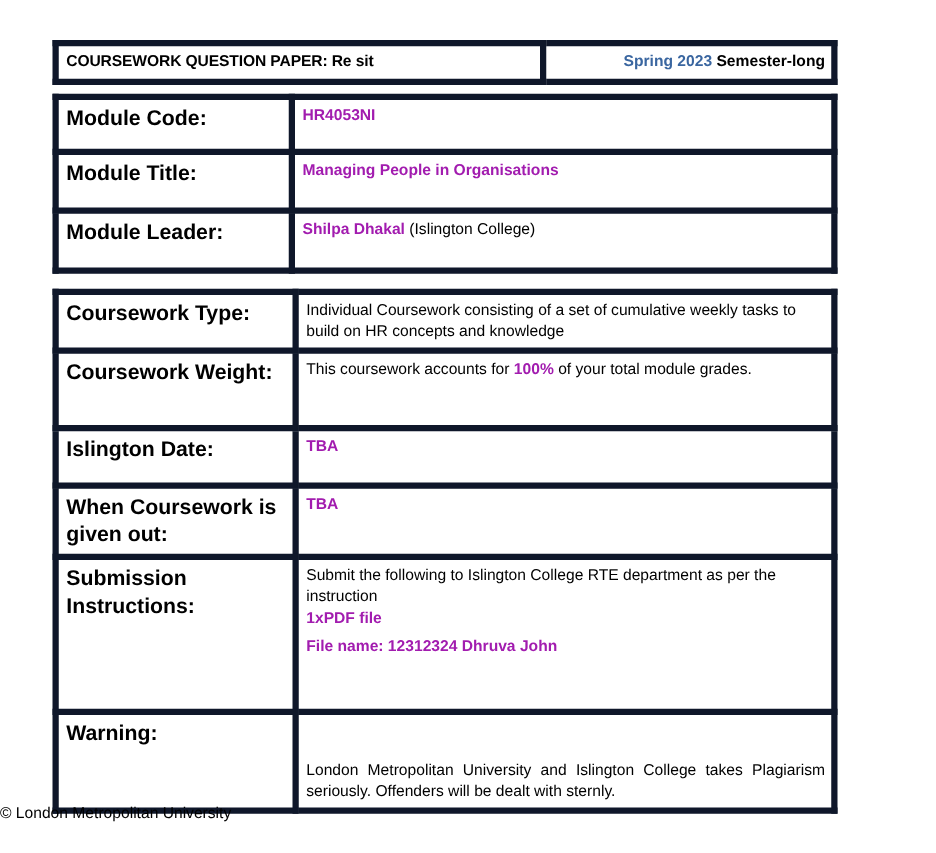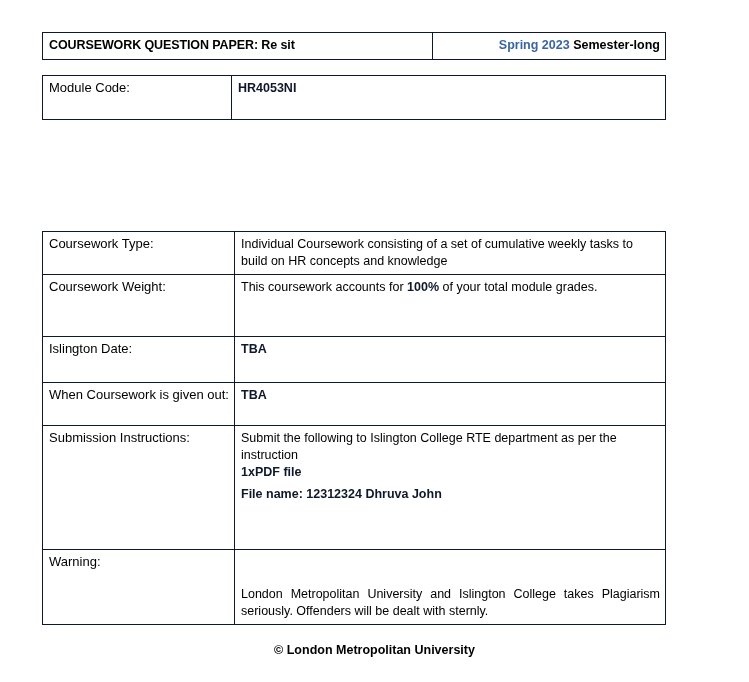--- a/index.html
+++ b/index.html
@@ -25,41 +25,41 @@
   }
 
   
   table.doc-table {
     border-collapse: collapse;
     table-layout: fixed;
     font-size: 12.5px;
     line-height: 1.33;
   }
   table.doc-table td {
-    border: 1px solid #0f172a;
+    border: 5px solid #0f172a;
     vertical-align: top;
     padding: 4px 5px 4px 6px;
   }
 
   .lbl {
-    font-weight: normal;
-    font-size: 13px;
+    font-weight: bold;
+    font-size: 17px;
     line-height: 1.3;
     text-align: center;
   }
   .val {
     font-size: 12.5px;
     line-height: 1.35;
   }
   .blue {
     color: #3A66A0;
     text-align: center;
   }
   .blue-b {
-    color: #0f172a;
+    color: #a21caf;
     font-weight: bold;
   }
   .justify {
     text-align: justify;
     text-align-last: left;
     margin-top: 32px;
   }
 
   
   .header-table {
@@ -98,23 +98,22 @@
     top: 231px;
     width: 623px;
     padding-left: 26px;
   }
 
   .footer {
     position: absolute;
     left: 0;
     top: 643px;
     width: 749px;
-    text-align: center;
-    font-size: 12.5px;
-    font-weight: bold;
+    text-align: left;
+    font-size: 12.5px;
   }
 
   .sp-blank { height: 6px; }
 </style>
 </head>
 <body>
 
 <div class="page">
 
   <table class="doc-table header-table">
@@ -141,20 +140,36 @@
     </colgroup>
     <tbody>
       <tr style="height:44px">
         <td>
           <span class="lbl">Module Code:</span>
         </td>
         <td>
           <span class="blue-b val">HR4053NI</span><span class="val"></span>
         </td>
       </tr>
+      <tr style="height:47px">
+        <td>
+          <span class="lbl">Module Title:</span>
+        </td>
+        <td>
+          <span class="blue-b val">Managing People in Organisations</span><span class="val"></span>
+        </td>
+      </tr>
+      <tr style="height:48px">
+        <td>
+          <span class="lbl">Module Leader:</span>
+        </td>
+        <td>
+          <span class="blue-b val">Shilpa Dhakal</span><span class="val"> (Islington College)</span>
+        </td>
+      </tr>
     </tbody>
   </table>
 
   <table class="doc-table cw-table">
     <colgroup>
       <col style="width:192px">
       <col style="width:431px">
     </colgroup>
     <tbody>
 

